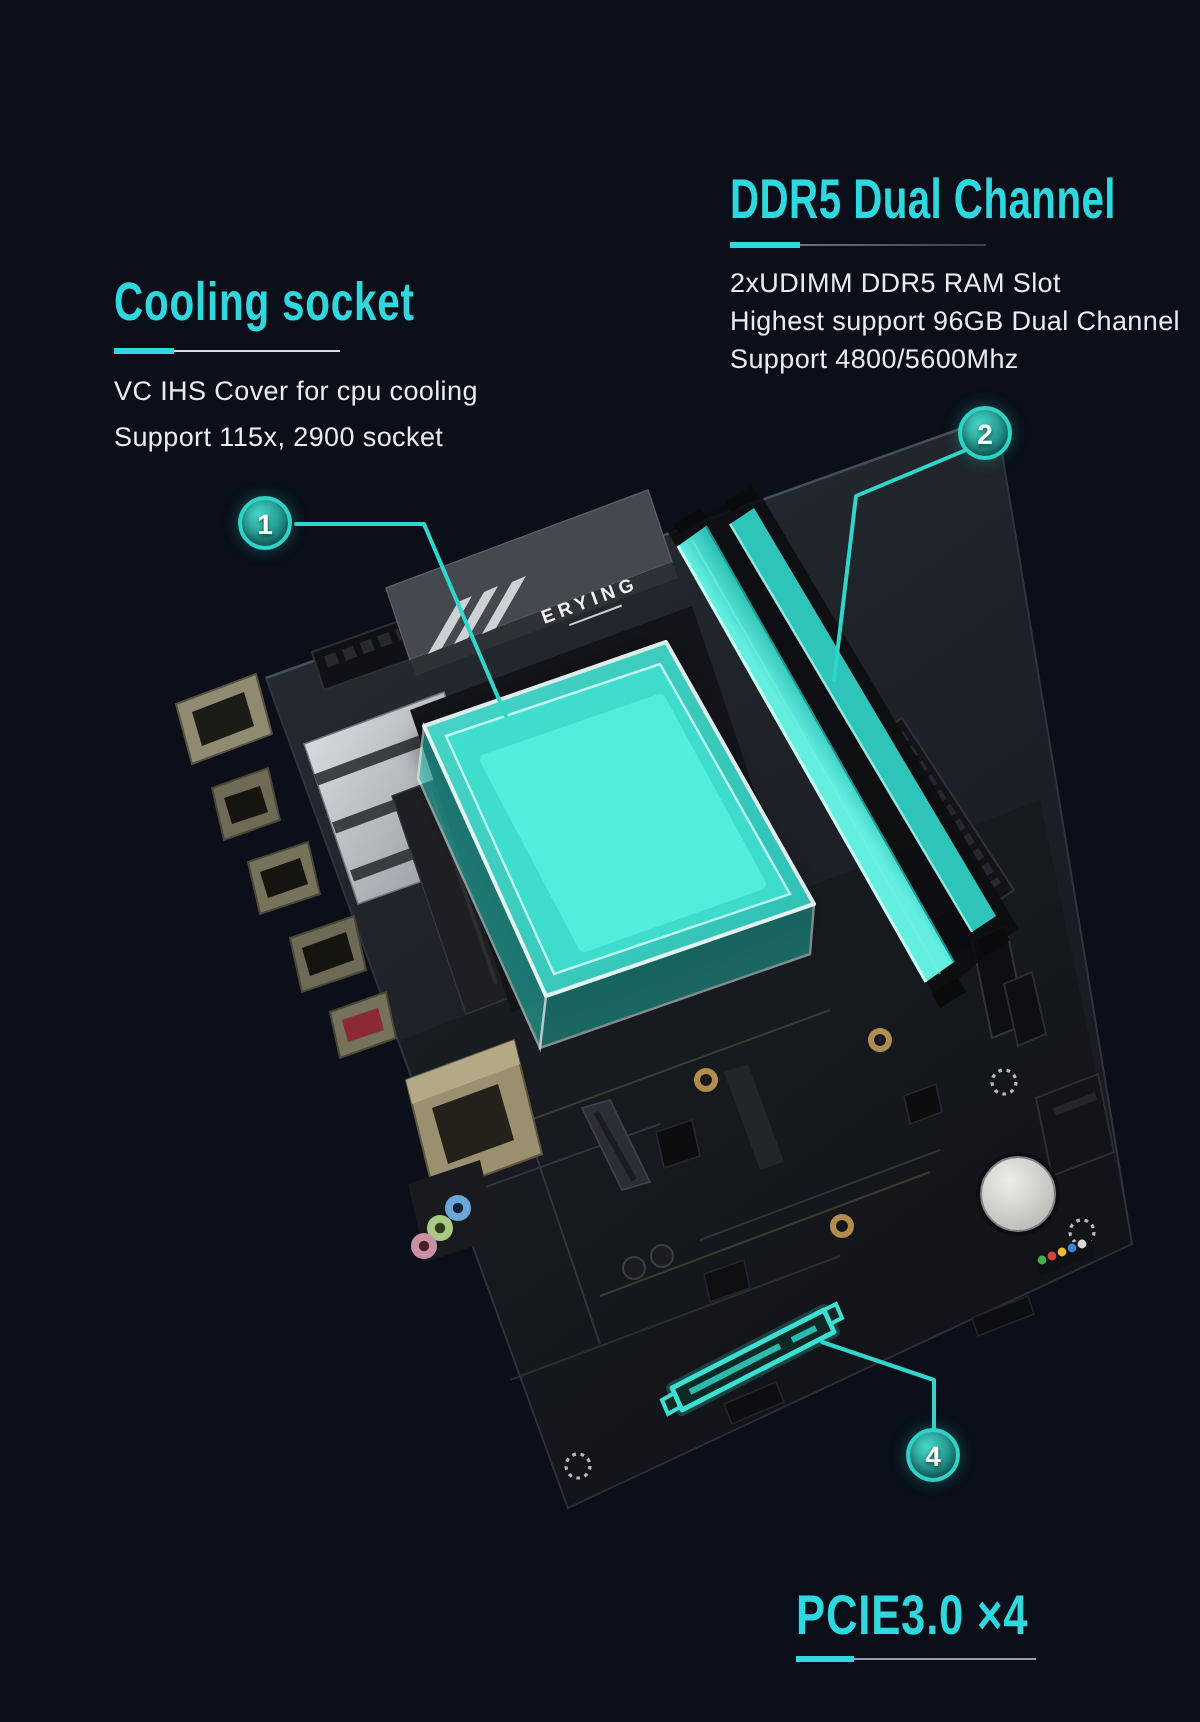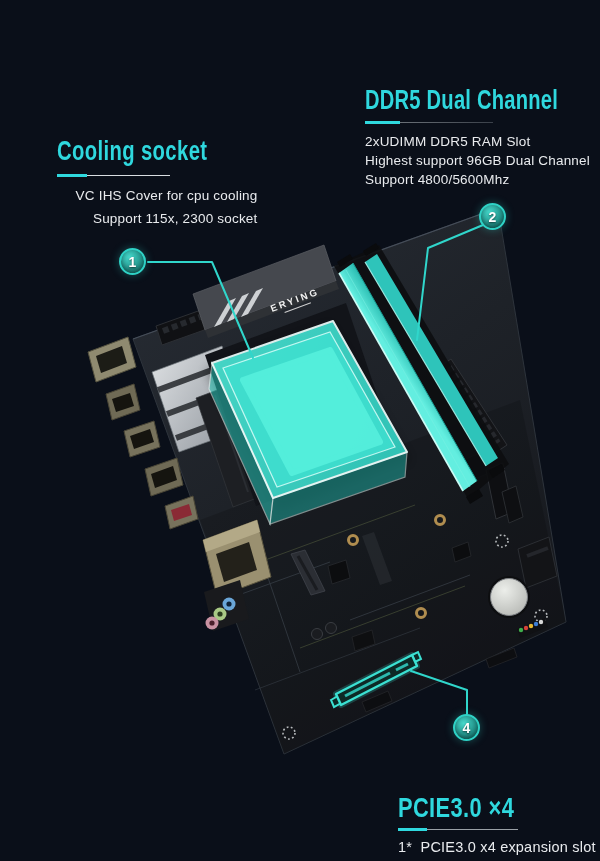--- a/index.html
+++ b/index.html
@@ -33,21 +33,21 @@
   }
   .rule{display:flex;align-items:center;}
   .rule .seg-accent{display:inline-block;height:3px;background:var(--accent);}
   .rule .seg-line{display:inline-block;height:1.5px;}
 
   .sec-cooling{left:57px;top:136px;}
   .sec-cooling h2{font-size:27px;transform:scaleX(.75);letter-spacing:.5px;}
   .sec-cooling .rule{margin-top:7px;width:113px;}
   .sec-cooling .seg-accent{width:30px;}
   .sec-cooling .seg-line{width:83px;background:#d9dde1;}
-  .sec-cooling p{font-size:13.5px;letter-spacing:.2px;text-align:right;}
+  .sec-cooling p{font-size:13.5px;letter-spacing:.2px;}
   .sec-cooling p:nth-of-type(1){margin-top:11px;}
   .sec-cooling p:nth-of-type(2){margin-top:8px;}
 
   .sec-ddr5{left:365px;top:84px;}
   .sec-ddr5 h2{font-size:28px;transform:scaleX(.72);letter-spacing:.3px;}
   .sec-ddr5 .rule{margin-top:5px;width:128px;}
   .sec-ddr5 .seg-accent{width:35px;}
   .sec-ddr5 .seg-line{width:93px;background:linear-gradient(90deg,#6a7077,#3a4049);}
   .sec-ddr5 p{font-size:13.5px;line-height:19px;letter-spacing:.2px;}
   .sec-ddr5 p:nth-of-type(1){margin-top:8px;}
@@ -294,36 +294,35 @@
     <span>4</span>
   </div>
 
   <section class="txt sec-cooling">
     <h2>Cooling socket</h2>
     <div class="rule">
       <span class="seg-accent"></span>
         <span class="seg-line"></span>
     </div>
     <p>VC IHS Cover for cpu cooling</p>
-    <p>Support 115x, 2300 socket</p>
+    <p>Support 115x, 2900 socket</p>
   </section>
 
   <section class="txt sec-ddr5">
     <h2>DDR5 Dual Channel</h2>
     <div class="rule">
       <span class="seg-accent"></span>
         <span class="seg-line"></span>
     </div>
     <p>2xUDIMM DDR5 RAM Slot</p>
     <p>Highest support 96GB Dual Channel</p>
     <p>Support 4800/5600Mhz</p>
   </section>
 
   <section class="txt sec-pcie">
     <h2>PCIE3.0 ×4</h2>
     <div class="rule">
       <span class="seg-accent"></span>
         <span class="seg-line"></span>
     </div>
-    <p>1*  PCIE3.0 x4 expansion slot</p>
   </section>
 
 </div>
 
 </body></html>

